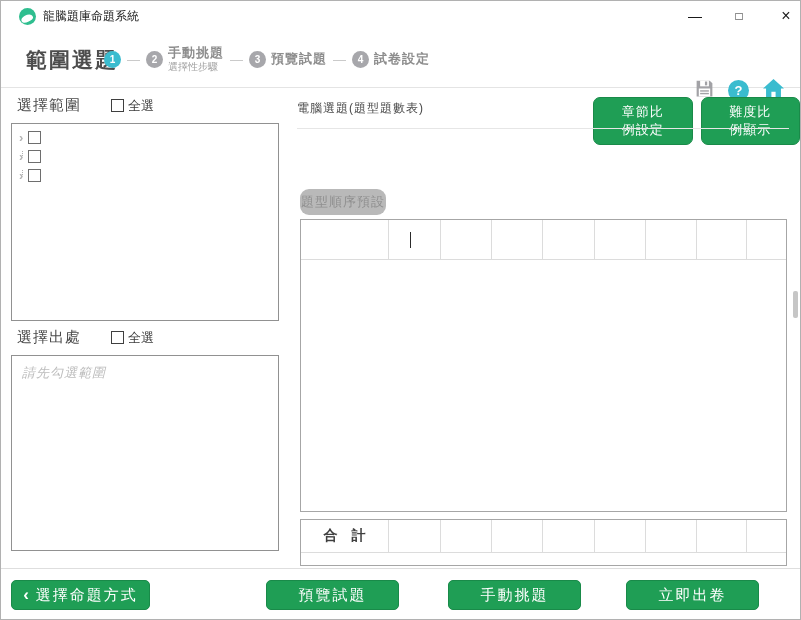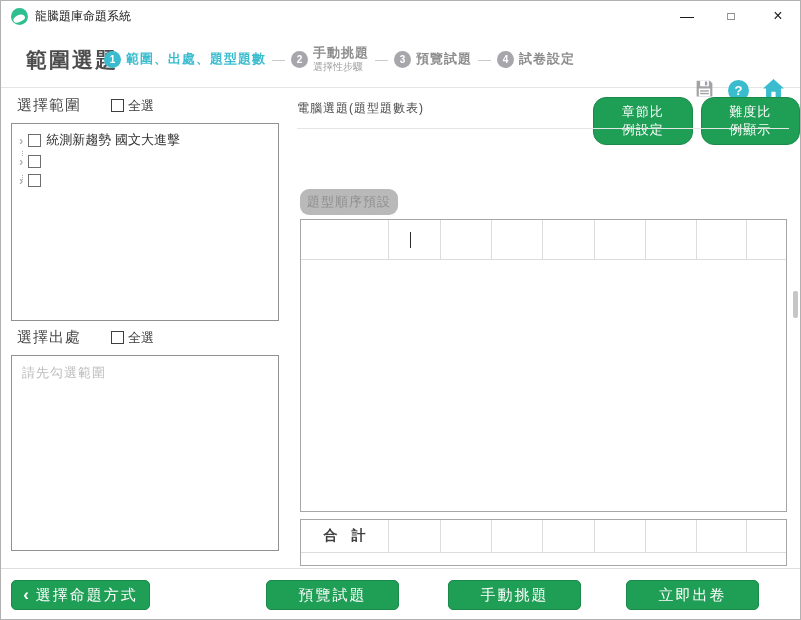--- a/index.html
+++ b/index.html
@@ -1,20 +1,20 @@
 <!DOCTYPE html>
 <html><head>
 <meta charset="utf-8">
 <style>
   * { margin:0; padding:0; box-sizing:border-box; font-family:"Liberation Sans", sans-serif; }
   html,body { width:801px; height:620px; }
   body { position:relative; background:#ffffff; border:1px solid #b1b1b1; overflow:hidden; }
 
   
-  .titlebar { position:absolute; top:0; left:0; right:0; height:30px; background:#fff; }
+  .titlebar { position:absolute; top:0; left:8px; right:0; height:30px; background:#fff; }
   .logo { position:absolute; left:10px; top:7px; width:17px; height:17px; border-radius:50%;
           background:#2fbe8f; overflow:hidden; }
   .logo::after { content:""; position:absolute; left:2px; top:7px; width:12px; height:7px;
           background:#fff; border-radius:50% 60% 40% 50%; transform:rotate(-28deg); }
   .app-title { position:absolute; left:34px; top:0; line-height:30px; font-size:12px; color:#191919; }
   .win-btn { position:absolute; top:0; width:36px; height:30px; line-height:30px;
              text-align:center; color:#1a1a1a; cursor:default; }
   .win-min { left:668px; font-size:14px; }
   .win-max { left:712px; font-size:12px; }
   .win-close { left:759px; font-size:16px; }
@@ -51,31 +51,31 @@
               border:1px solid #919191; background:#fff; padding-top:4px; }
   .tree-item { display:flex; align-items:center; gap:5px; padding:3px 4px 3px 7px;
                font-size:13px; color:#2f2f2f; position:relative; }
   .tree-item::after { content:""; position:absolute; left:10px; top:23px; height:5px;
                border-left:1px dotted #b0b0b0; }
   .tree-item:last-child::after { display:none; }
   .tree-chevron { color:#b4b4b4; font-size:13px; font-weight:bold; line-height:1; flex:none; }
   .source-head { top:327px; }
   .source-box { position:absolute; left:10px; top:354px; width:268px; height:196px;
                border:1px solid #919191; background:#fff; }
-  .placeholder { padding:8px 10px; font-size:13px; color:#bcbcbc; letter-spacing:1px; }
+  .placeholder { padding:8px 10px; font-size:13px; color:#bcbcbc; letter-spacing:1px;font-style:italic; }
 
   
   .main-title { position:absolute; left:296px; top:99px; font-size:12px; color:#4a4a4a;
                 letter-spacing:1px; }
   .main-buttons { position:absolute; top:96px; left:592px; display:flex; gap:8px; }
   .btn-green-sm { background:#1f9e55; color:#fff; font-size:13px; padding:5px 26px;
-                  border-radius:13px; border:1px solid #1a8a49; letter-spacing:1px; cursor:pointer; }
+                  border-radius:7px; border:1px solid #1a8a49; letter-spacing:1px; cursor:pointer; }
   .hr1 { position:absolute; left:296px; width:492px; top:127px; border-top:1px solid #e6e6e6; }
   .type-order-btn { position:absolute; left:299px; top:188px; background:#b9b9b9; color:#8f8f8f;
-                  font-size:13px; padding:4px 7px; border-radius:9px; letter-spacing:1px; border:none; }
+                  font-size:13px; padding:4px 1px; border-radius:9px; letter-spacing:1px; border:none; }
 
   .table-wrap { position:absolute; left:299px; top:218px; width:487px; height:293px;
                 border:1px solid #a6a6a6; background:#fff; overflow:hidden; }
   .qtable { border-collapse:collapse; table-layout:fixed; width:calc(100% + 2px);
             margin:-1px 0 0 -1px; }
   .qtable th, .qtable td { border:1px solid #dcdcdc; height:40px; font-size:13px;
             font-weight:normal; color:#4a4a4a; text-align:center; padding:0;
             white-space:nowrap; overflow:visible; }
   .caret { display:block; width:1px; height:16px; background:#2b2b2b; margin-left:21px; }
 
@@ -110,21 +110,20 @@
   <span class="win-btn win-max">□</span>
   <span class="win-btn win-close">×</span>
 </div>
 
 <div class="header">
   <div class="page-title">範圍選題</div>
 
   <div class="steps">
     <div class="step active">
       <span class="step-circle">1</span>
-      <span class="step-label">範圍、出處、題型題數</span>
     </div>
     <span class="dash">—</span>
     <div class="step">
       <span class="step-circle">2</span>
       <span class="step-col">
         <span class="step-label">手動挑題</span>
         <span class="step-sub">選擇性步驟</span>
       </span>
     </div>
     <span class="dash">—</span>
@@ -163,21 +162,20 @@
   <span class="panel-title">選擇範圍</span>
   <span class="select-all">
     <span class="cb"></span>
     <span>全選</span>
   </span>
 </div>
 <div class="tree-box">
   <div class="tree-item">
     <span class="tree-chevron">›</span>
     <span class="cb-light"></span>
-    <span>統測新趨勢 國文大進擊</span>
   </div>
   <div class="tree-item">
     <span class="tree-chevron">›</span>
     <span class="cb-light"></span>
   </div>
   <div class="tree-item">
     <span class="tree-chevron">›</span>
     <span class="cb-light"></span>
   </div>
 </div>

